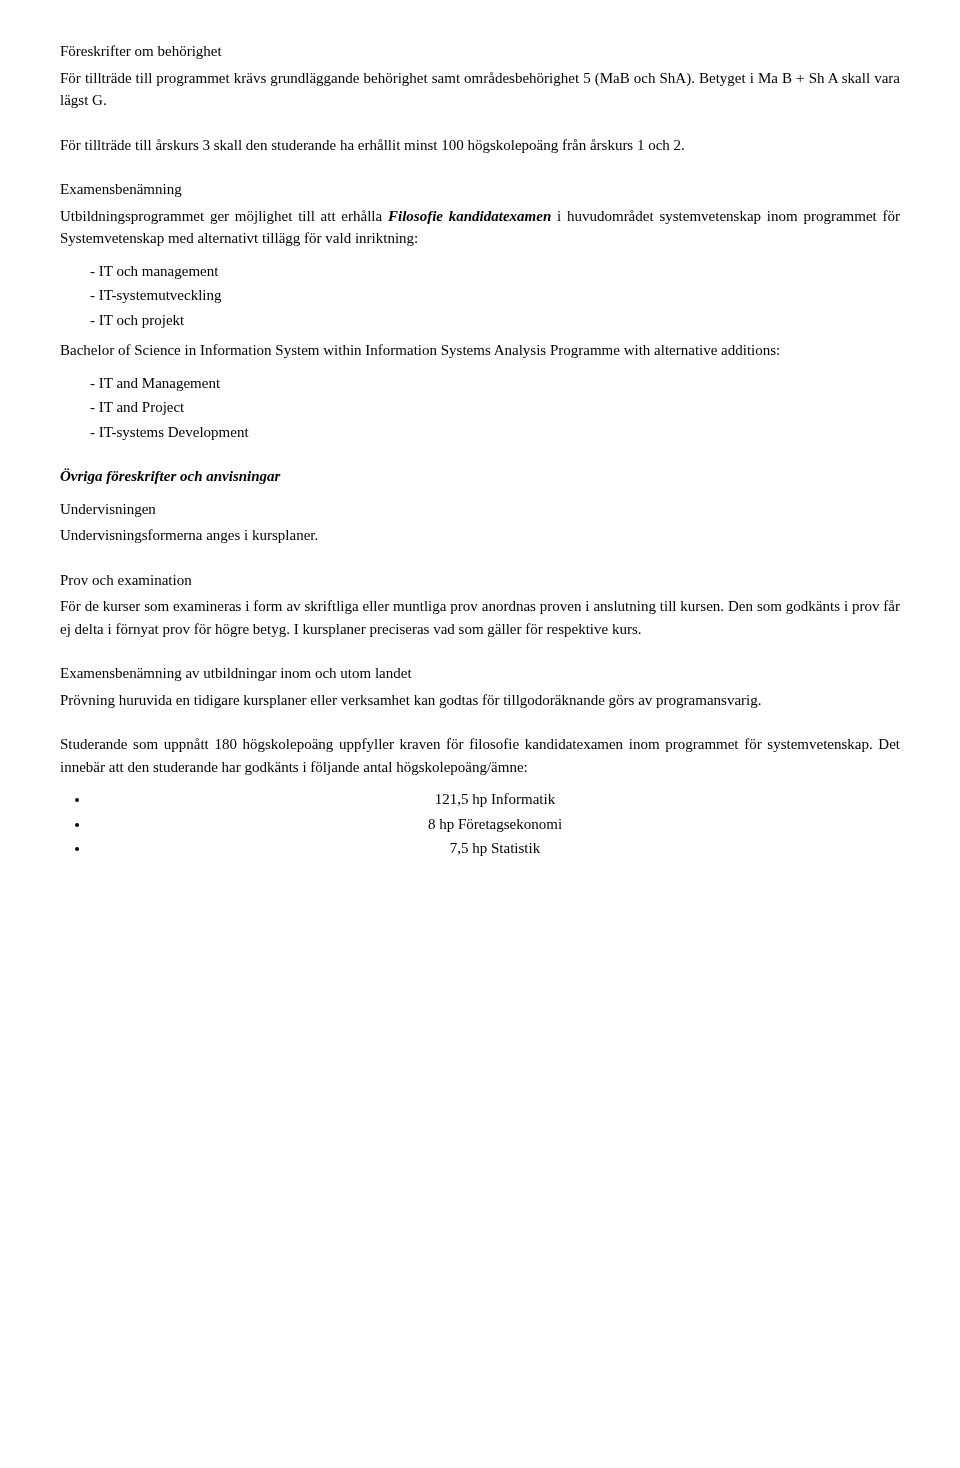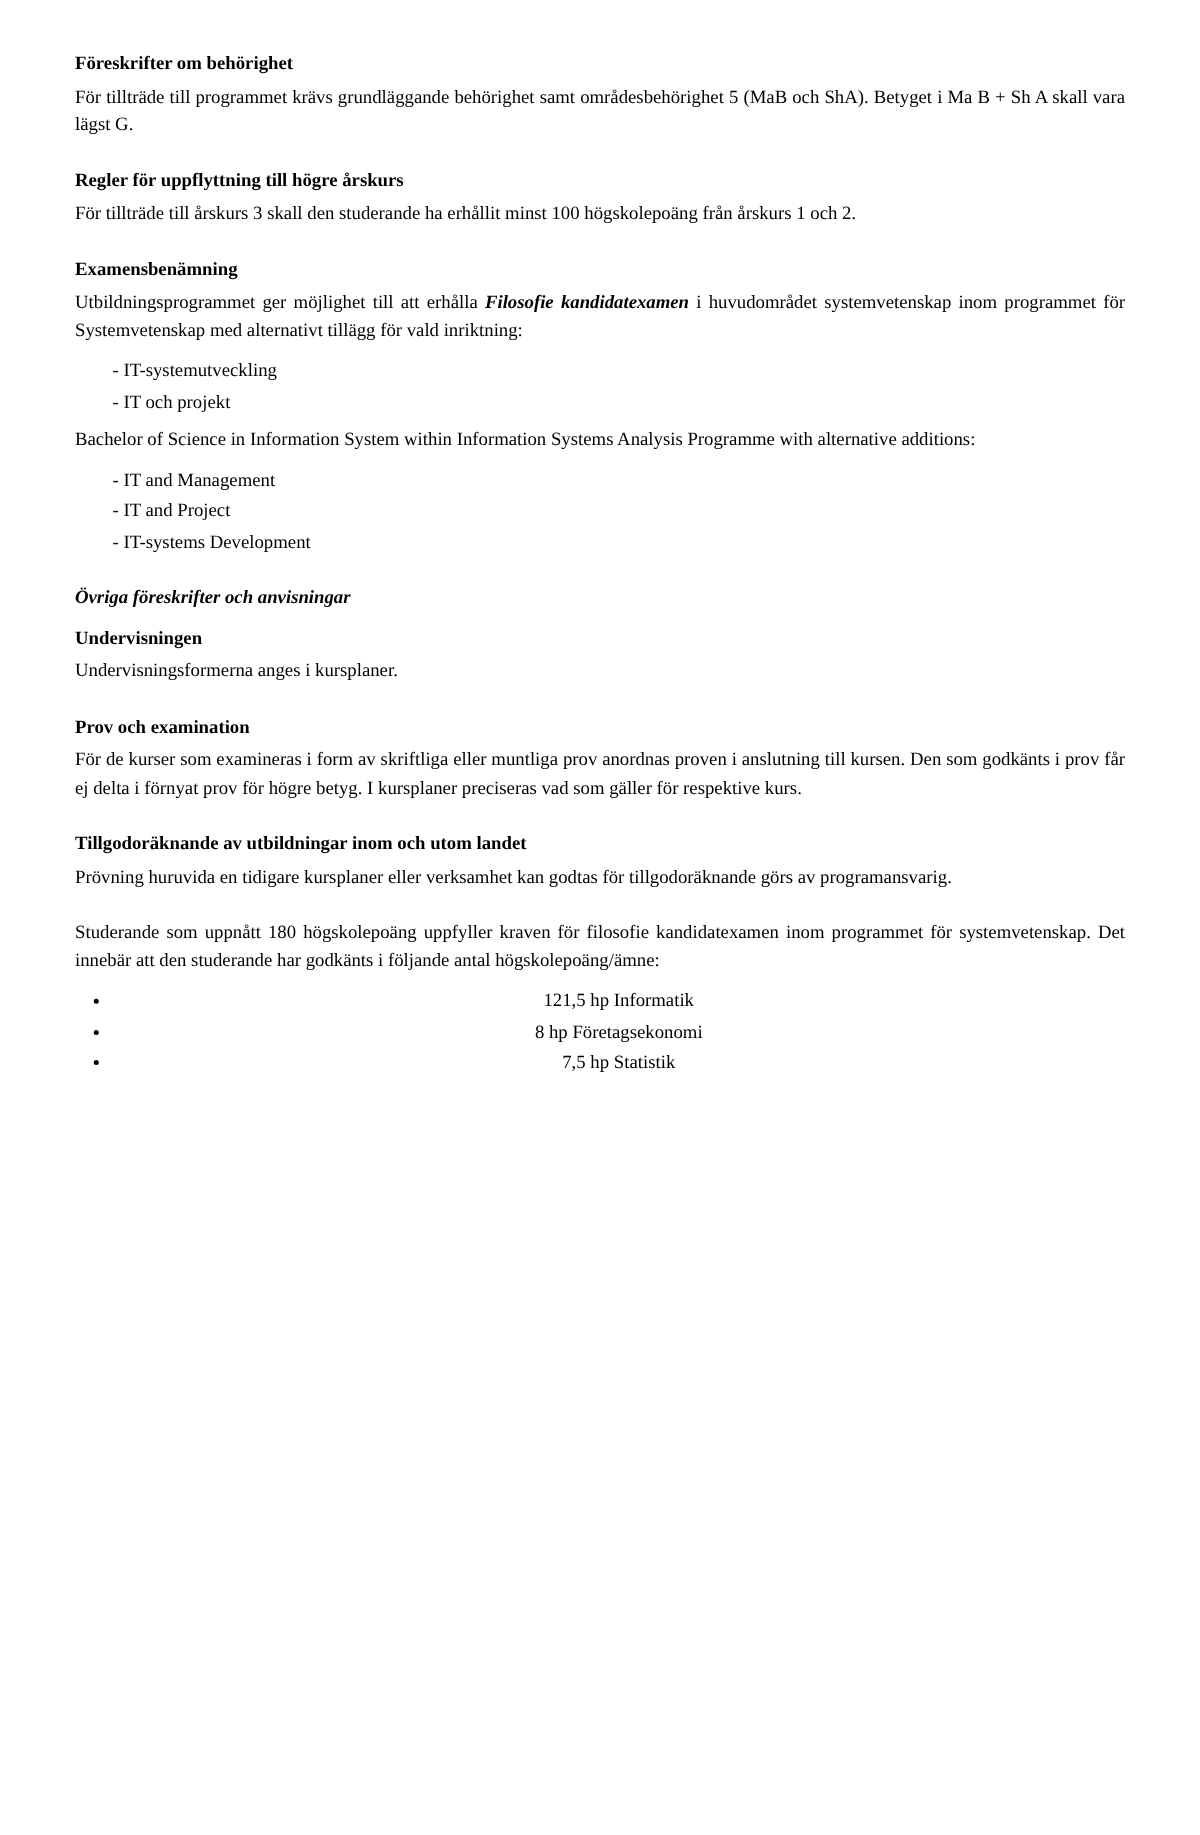--- a/index.html
+++ b/index.html
@@ -14,21 +14,21 @@
       color: #000;
       background: #fff;
       padding: 40px 60px;
       max-width: 960px;
     }
     .section {
       margin-bottom: 22px;
     }
     h1, h2 {
       font-size: 15px;
-      font-weight: bold;
+      font-weight: normal;
       margin-bottom: 4px;
     }
     p {
       margin-bottom: 10px;
       text-align: justify;
     }
     .italic-heading {
       font-style: italic;
       font-weight: bold;
       font-size: 15px;
@@ -61,30 +61,30 @@
   </style>
 </head>
 <body>
 
 <div class="section">
   <h2>Föreskrifter om behörighet</h2>
   <p>För tillträde till programmet krävs grundläggande behörighet samt områdesbehörighet 5 (MaB och ShA). Betyget i Ma B + Sh A skall vara lägst G.</p>
 </div>
 
 <div class="section">
-  <h2>Regler för uppflyttning till högre årskurs</h2>
   <p>För tillträde till årskurs 3 skall den studerande ha erhållit minst 100 högskolepoäng från årskurs 1 och 2.</p>
 </div>
 
 <div class="section">
   <h2>Examensbenämning</h2>
   <p>
     <span>Utbildningsprogrammet ger möjlighet till att erhålla </span><span class="bold-inline">Filosofie kandidatexamen</span><span> i huvudområdet systemvetenskap inom programmet för Systemvetenskap med alternativt tillägg för vald inriktning:</span>
   </p>
   <ul class="dash-list">
+    <li><span>IT och management</span></li>
     <li><span>IT-systemutveckling</span></li>
     <li><span>IT och projekt</span></li>
   </ul>
   <p>Bachelor of Science in Information System within Information Systems Analysis Programme with alternative additions:</p>
   <ul class="dash-list">
     <li><span>IT and Management</span></li>
     <li><span>IT and Project</span></li>
     <li><span>IT-systems Development</span></li>
   </ul>
 </div>
@@ -97,21 +97,21 @@
   <h2>Undervisningen</h2>
   <p>Undervisningsformerna anges i kursplaner.</p>
 </div>
 
 <div class="section">
   <h2>Prov och examination</h2>
   <p>För de kurser som examineras i form av skriftliga eller muntliga prov anordnas proven i anslutning till kursen. Den som godkänts i prov får ej delta i förnyat prov för högre betyg. I kursplaner preciseras vad som gäller för respektive kurs.</p>
 </div>
 
 <div class="section">
-  <h2>Tillgodoräknande av utbildningar inom och utom landet</h2>
+  <h2>Examensbenämning av utbildningar inom och utom landet</h2>
   <p>Prövning huruvida en tidigare kursplaner eller verksamhet kan godtas för tillgodoräknande görs av programansvarig.</p>
 </div>
 
 <div class="section">
   <p>Studerande som uppnått 180 högskolepoäng uppfyller kraven för filosofie kandidatexamen inom programmet för systemvetenskap. Det innebär att den studerande har godkänts i följande antal högskolepoäng/ämne:</p>
   <ul class="bullet-list">
     <li><span>121,5 hp Informatik</span></li>
     <li><span>8 hp Företagsekonomi</span></li>
     <li><span>7,5 hp Statistik</span></li>
   </ul>

